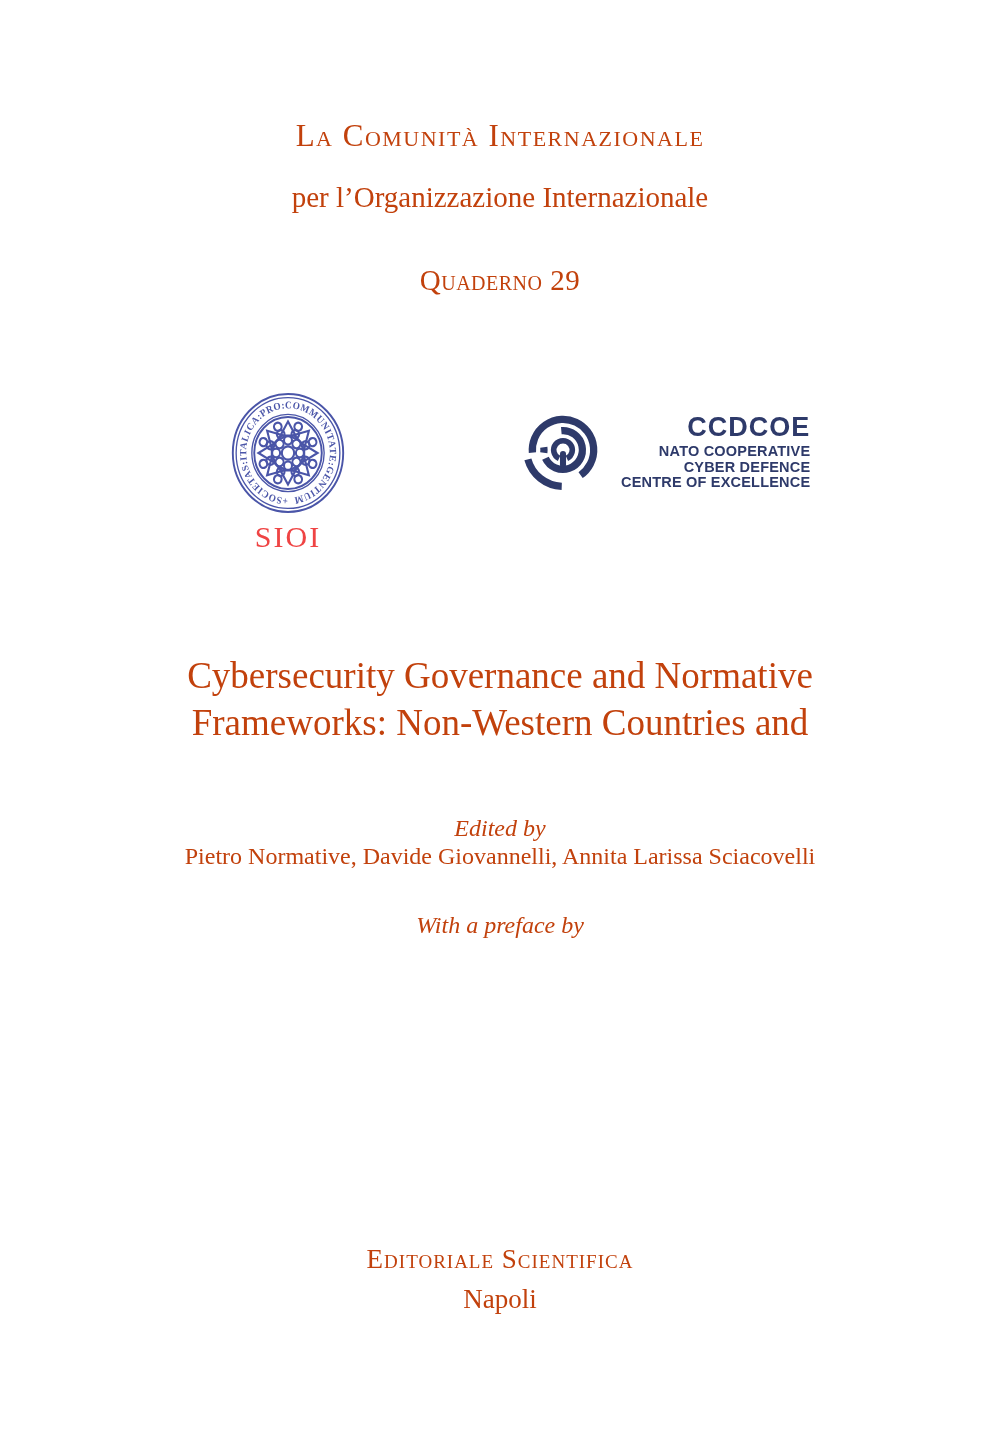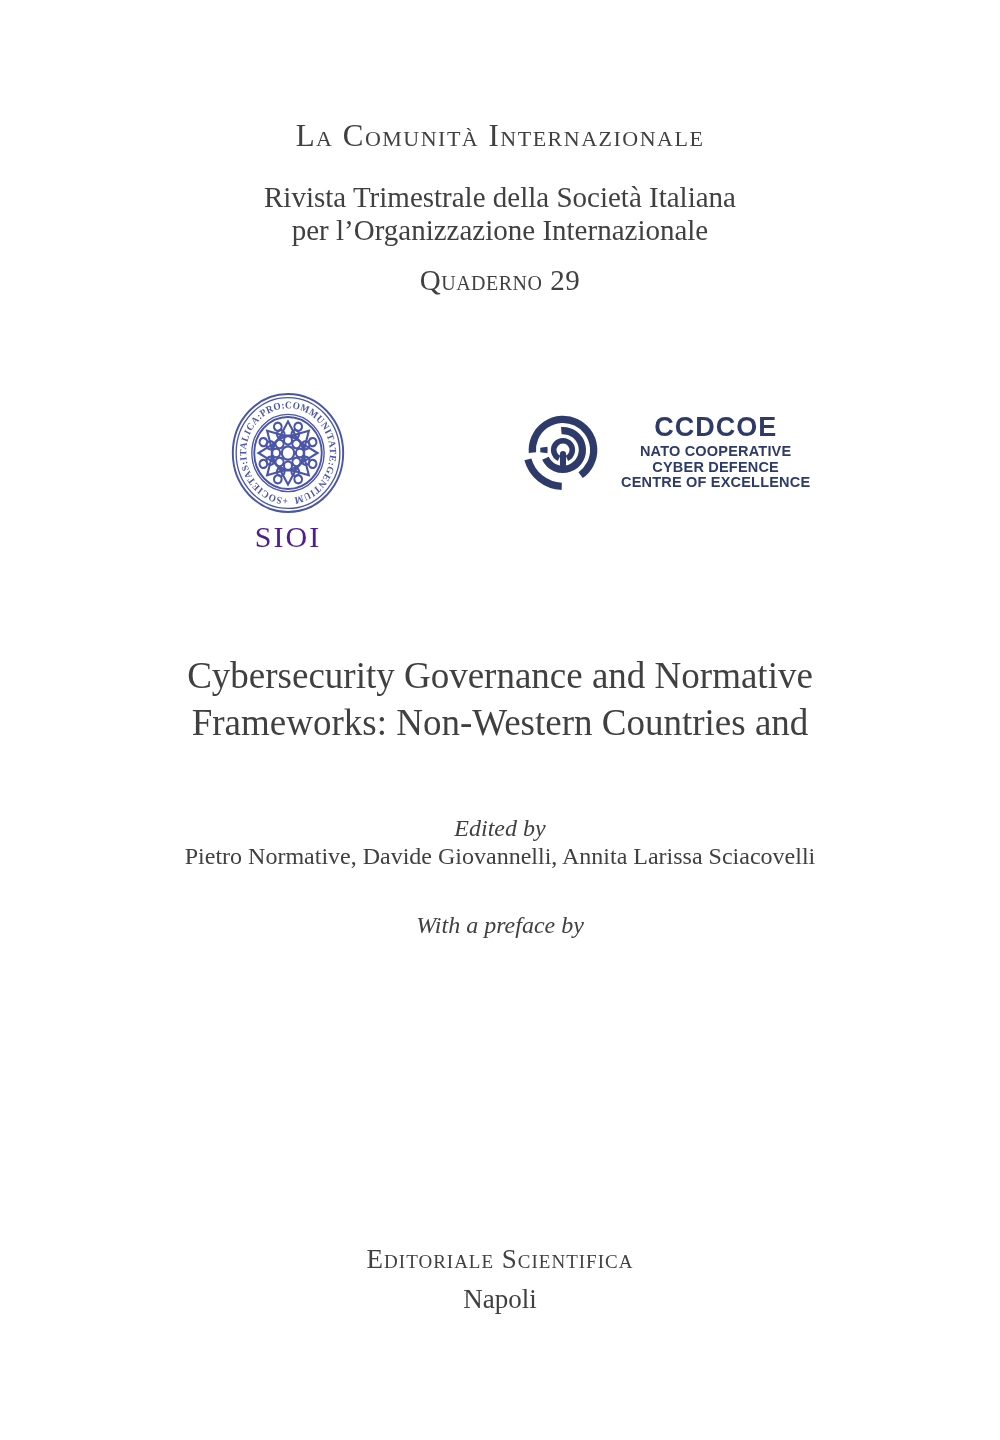--- a/index.html
+++ b/index.html
@@ -10,21 +10,21 @@
     background: #ffffff;
     overflow: hidden;
     font-family: "Liberation Serif", serif;
   }
   .centered {
     position: absolute;
     left: 0;
     right: 0;
     text-align: center;
   }
-  .blue { color: #404040; }
+  .blue { color: #c2410c; }
 
   .journal-title {
     top: 118px;
     font-size: 31px;
     line-height: 36px;
     font-variant: small-caps;
     letter-spacing: 1.5px;
   }
   .journal-subtitle {
     top: 181px;
@@ -45,39 +45,39 @@
     left: 229px;
     top: 390px;
     width: 118px;
     text-align: center;
   }
   .sioi-label {
     margin-top: 2px;
     font-size: 30px;
     line-height: 30px;
     letter-spacing: 2px;
-    color: #4c1d95;
+    color: #ef4444;
     text-align: center;
   }
 
   
   .ccdcoe-logo {
     position: absolute;
     left: 521px;
     top: 408px;
     display: flex;
     flex-direction: row;
     align-items: flex-start;
   }
   .ccdcoe-text {
     margin-left: 16px;
     padding-top: 6px;
     font-family: "Liberation Sans", sans-serif;
     color: #2e3a6a;
-    text-align: center;
+    text-align: right;
   }
   .ccdcoe-acronym {
     font-size: 27px;
     line-height: 26px;
     font-weight: bold;
     letter-spacing: 1px;
     margin-bottom: 4px;
   }
   .ccdcoe-line {
     font-size: 14.5px;
@@ -115,21 +115,20 @@
   }
 </style>
 </head>
 <body>
 
 <div class="page">
 
   <div class="centered blue journal-title">La Comunità Internazionale</div>
 
   <div class="centered blue journal-subtitle">
-    <div>Rivista Trimestrale della Società Italiana</div>
     <div>per l’Organizzazione Internazionale</div>
   </div>
 
   <div class="centered blue issue">Quaderno 29</div>
 
   <div class="sioi-logo">
     <svg width="118" height="126" viewBox="-62 -62 124 124" preserveAspectRatio="none">
       <g fill="none" stroke="#4a55a8">
         <circle cx="0" cy="0" r="58" stroke-width="2"></circle>
         <circle cx="0" cy="0" r="54.5" stroke-width="1.4"></circle>

